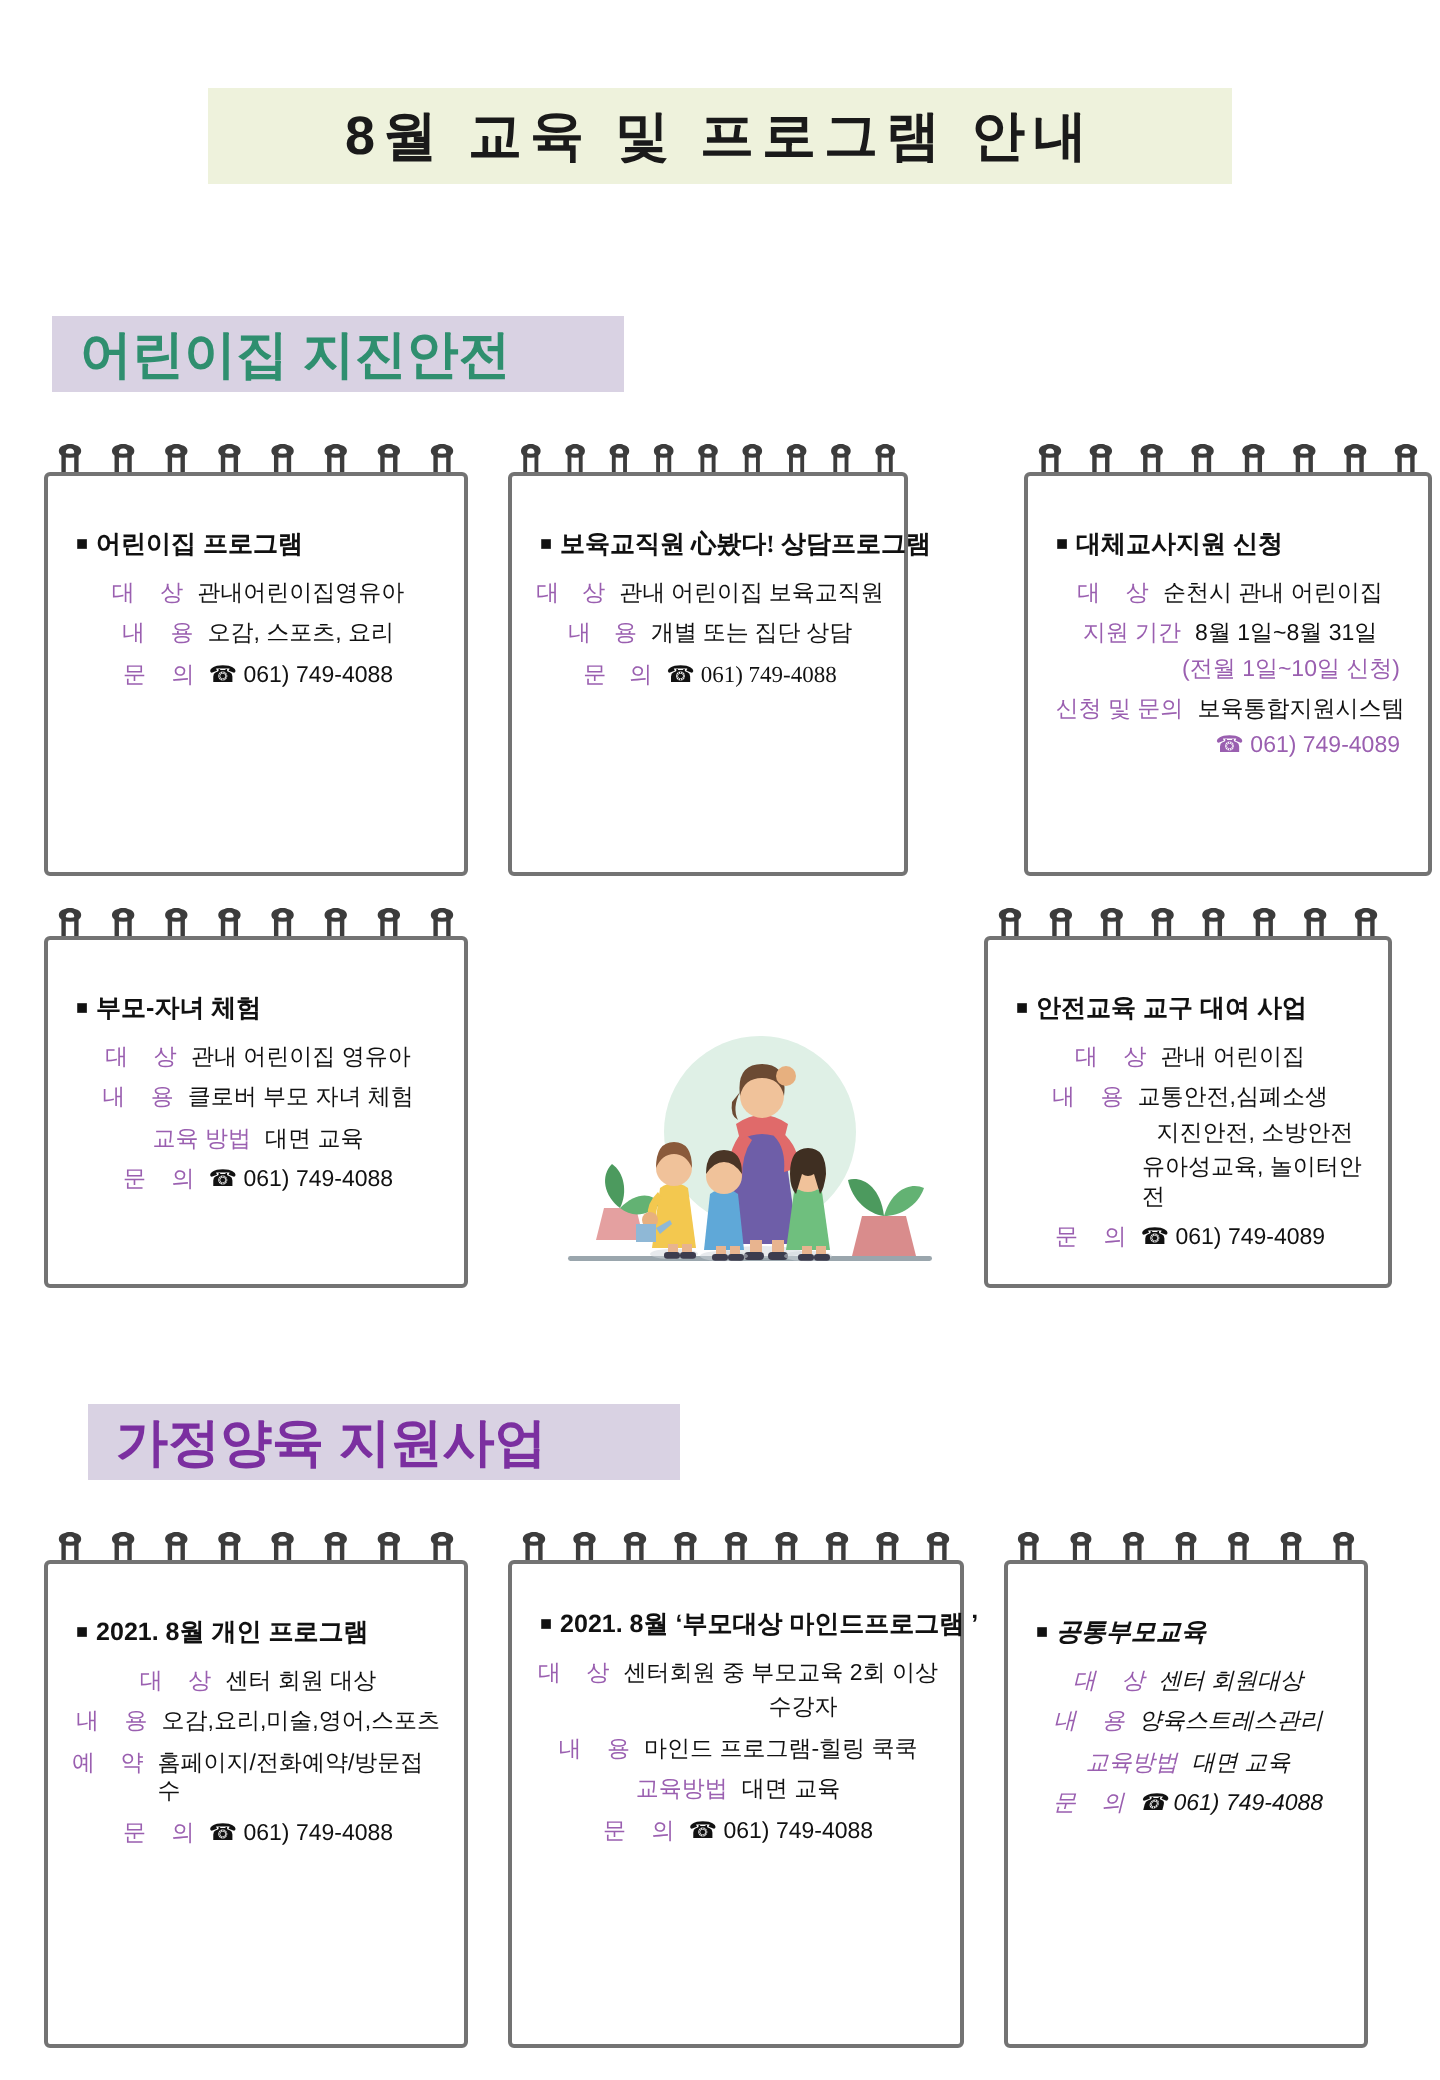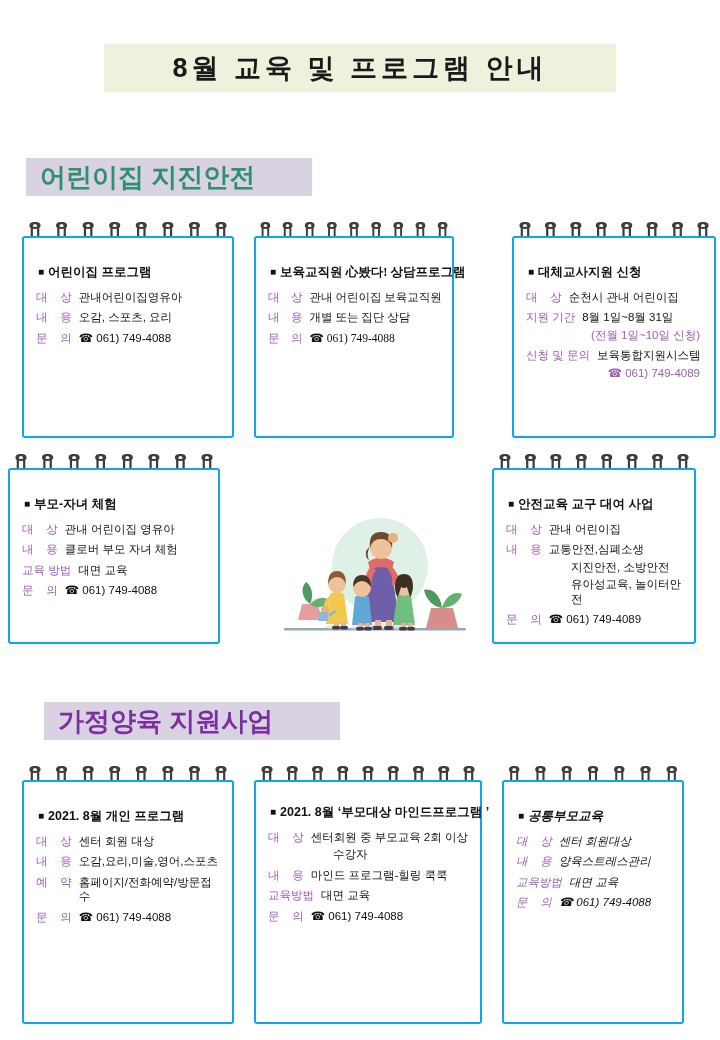--- a/index.html
+++ b/index.html
@@ -63,21 +63,21 @@
     width: 100%;
     height: 26px;
     pointer-events: none;
   }
   .pad .body {
     position: absolute;
     top: 14px;
     left: 0;
     width: 100%;
     bottom: 0;
-    border: 2px solid #0ea5e9;
+    border: 2px solid #737373;
     border-radius: 3px;
     background: #ffffff;
     padding: 26px 10px 8px 12px;
   }
   .pad .cardtitle {
     font-size: 12.5px;
     font-weight: bold;
     color: #111;
     margin: 0 0 9px 2px;
     white-space: nowrap;
@@ -86,20 +86,21 @@
     font-size: 10px;
     vertical-align: 1px;
     margin-right: 4px;
   }
   .row {
     display: flex;
     align-items: flex-start;
     margin-bottom: 6px;
     font-size: 11.5px;
     line-height: 1.25;
+    justify-content: center;
   }
   .row .lbl {
     color: #9a5fb0;
     flex: 0 0 auto;
     white-space: pre;
     margin-right: 7px;
   }
   .row .val {
     color: #111;
     white-space: pre-wrap;
@@ -314,21 +315,21 @@
           <span class="val" style="color: rgb(17, 17, 17);">보육통합지원시스템</span>
         </div>
         <div class="row cont" style="justify-content: flex-end; padding-right: 4px;">
           <span class="lbl" style="min-width: 0px;"></span>
           <span class="val purple">☎ 061) 749-4089</span>
         </div>
       </div>
   </div>
 </div>
 
-<div class="pad" id="card3" style="left:8px; top:454px; width:212px; height:190px;">
+<div class="pad" id="card3" style="left:22px; top:454px; width:212px; height:190px;">
   <svg class="spiral" viewBox="0 0 212 26" preserveAspectRatio="none">
       <rect x="9.8" y="1" width="6.4" height="24" rx="3.2" fill="none" stroke="#3c3c3c" stroke-width="2.2"></rect>
       <ellipse cx="13" cy="3.5" rx="4.6" ry="2.4" fill="none" stroke="#3c3c3c" stroke-width="2"></ellipse>
       <rect x="36.37142857142857" y="1" width="6.4" height="24" rx="3.2" fill="none" stroke="#3c3c3c" stroke-width="2.2"></rect>
       <ellipse cx="39.57142857142857" cy="3.5" rx="4.6" ry="2.4" fill="none" stroke="#3c3c3c" stroke-width="2"></ellipse>
       <rect x="62.942857142857136" y="1" width="6.4" height="24" rx="3.2" fill="none" stroke="#3c3c3c" stroke-width="2.2"></rect>
       <ellipse cx="66.14285714285714" cy="3.5" rx="4.6" ry="2.4" fill="none" stroke="#3c3c3c" stroke-width="2"></ellipse>
       <rect x="89.51428571428572" y="1" width="6.4" height="24" rx="3.2" fill="none" stroke="#3c3c3c" stroke-width="2.2"></rect>
       <ellipse cx="92.71428571428572" cy="3.5" rx="4.6" ry="2.4" fill="none" stroke="#3c3c3c" stroke-width="2"></ellipse>
       <rect x="116.08571428571429" y="1" width="6.4" height="24" rx="3.2" fill="none" stroke="#3c3c3c" stroke-width="2.2"></rect>

